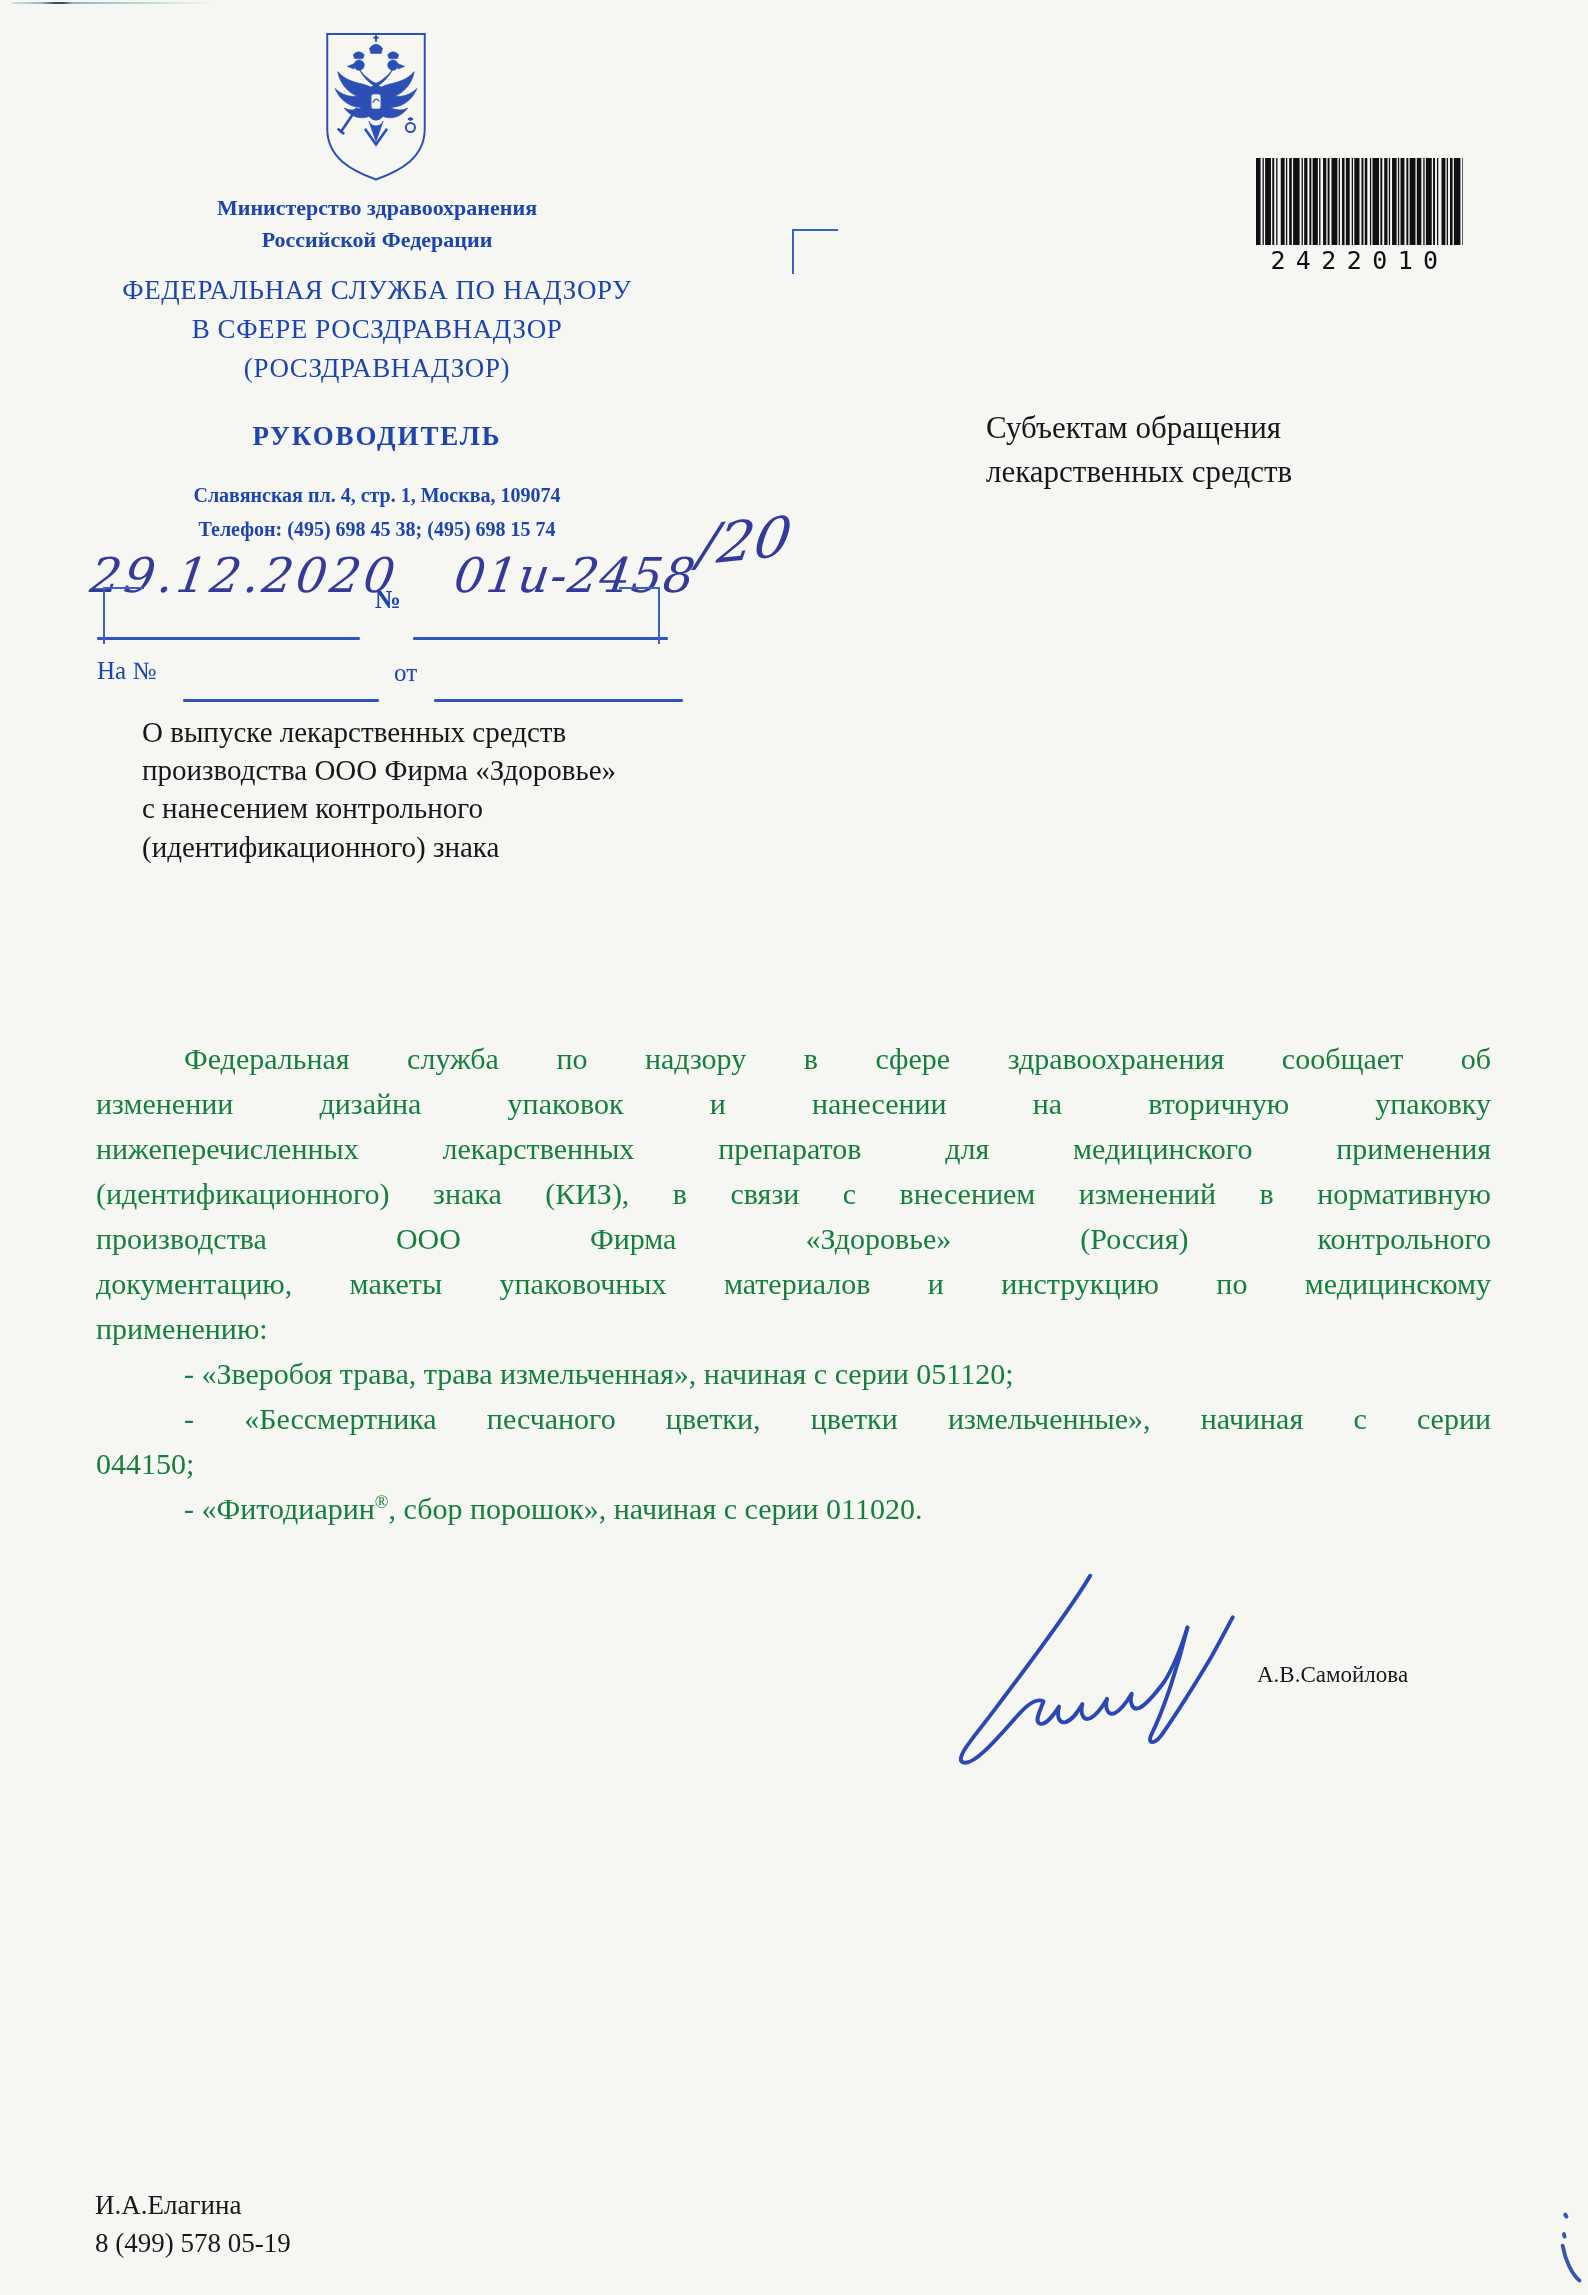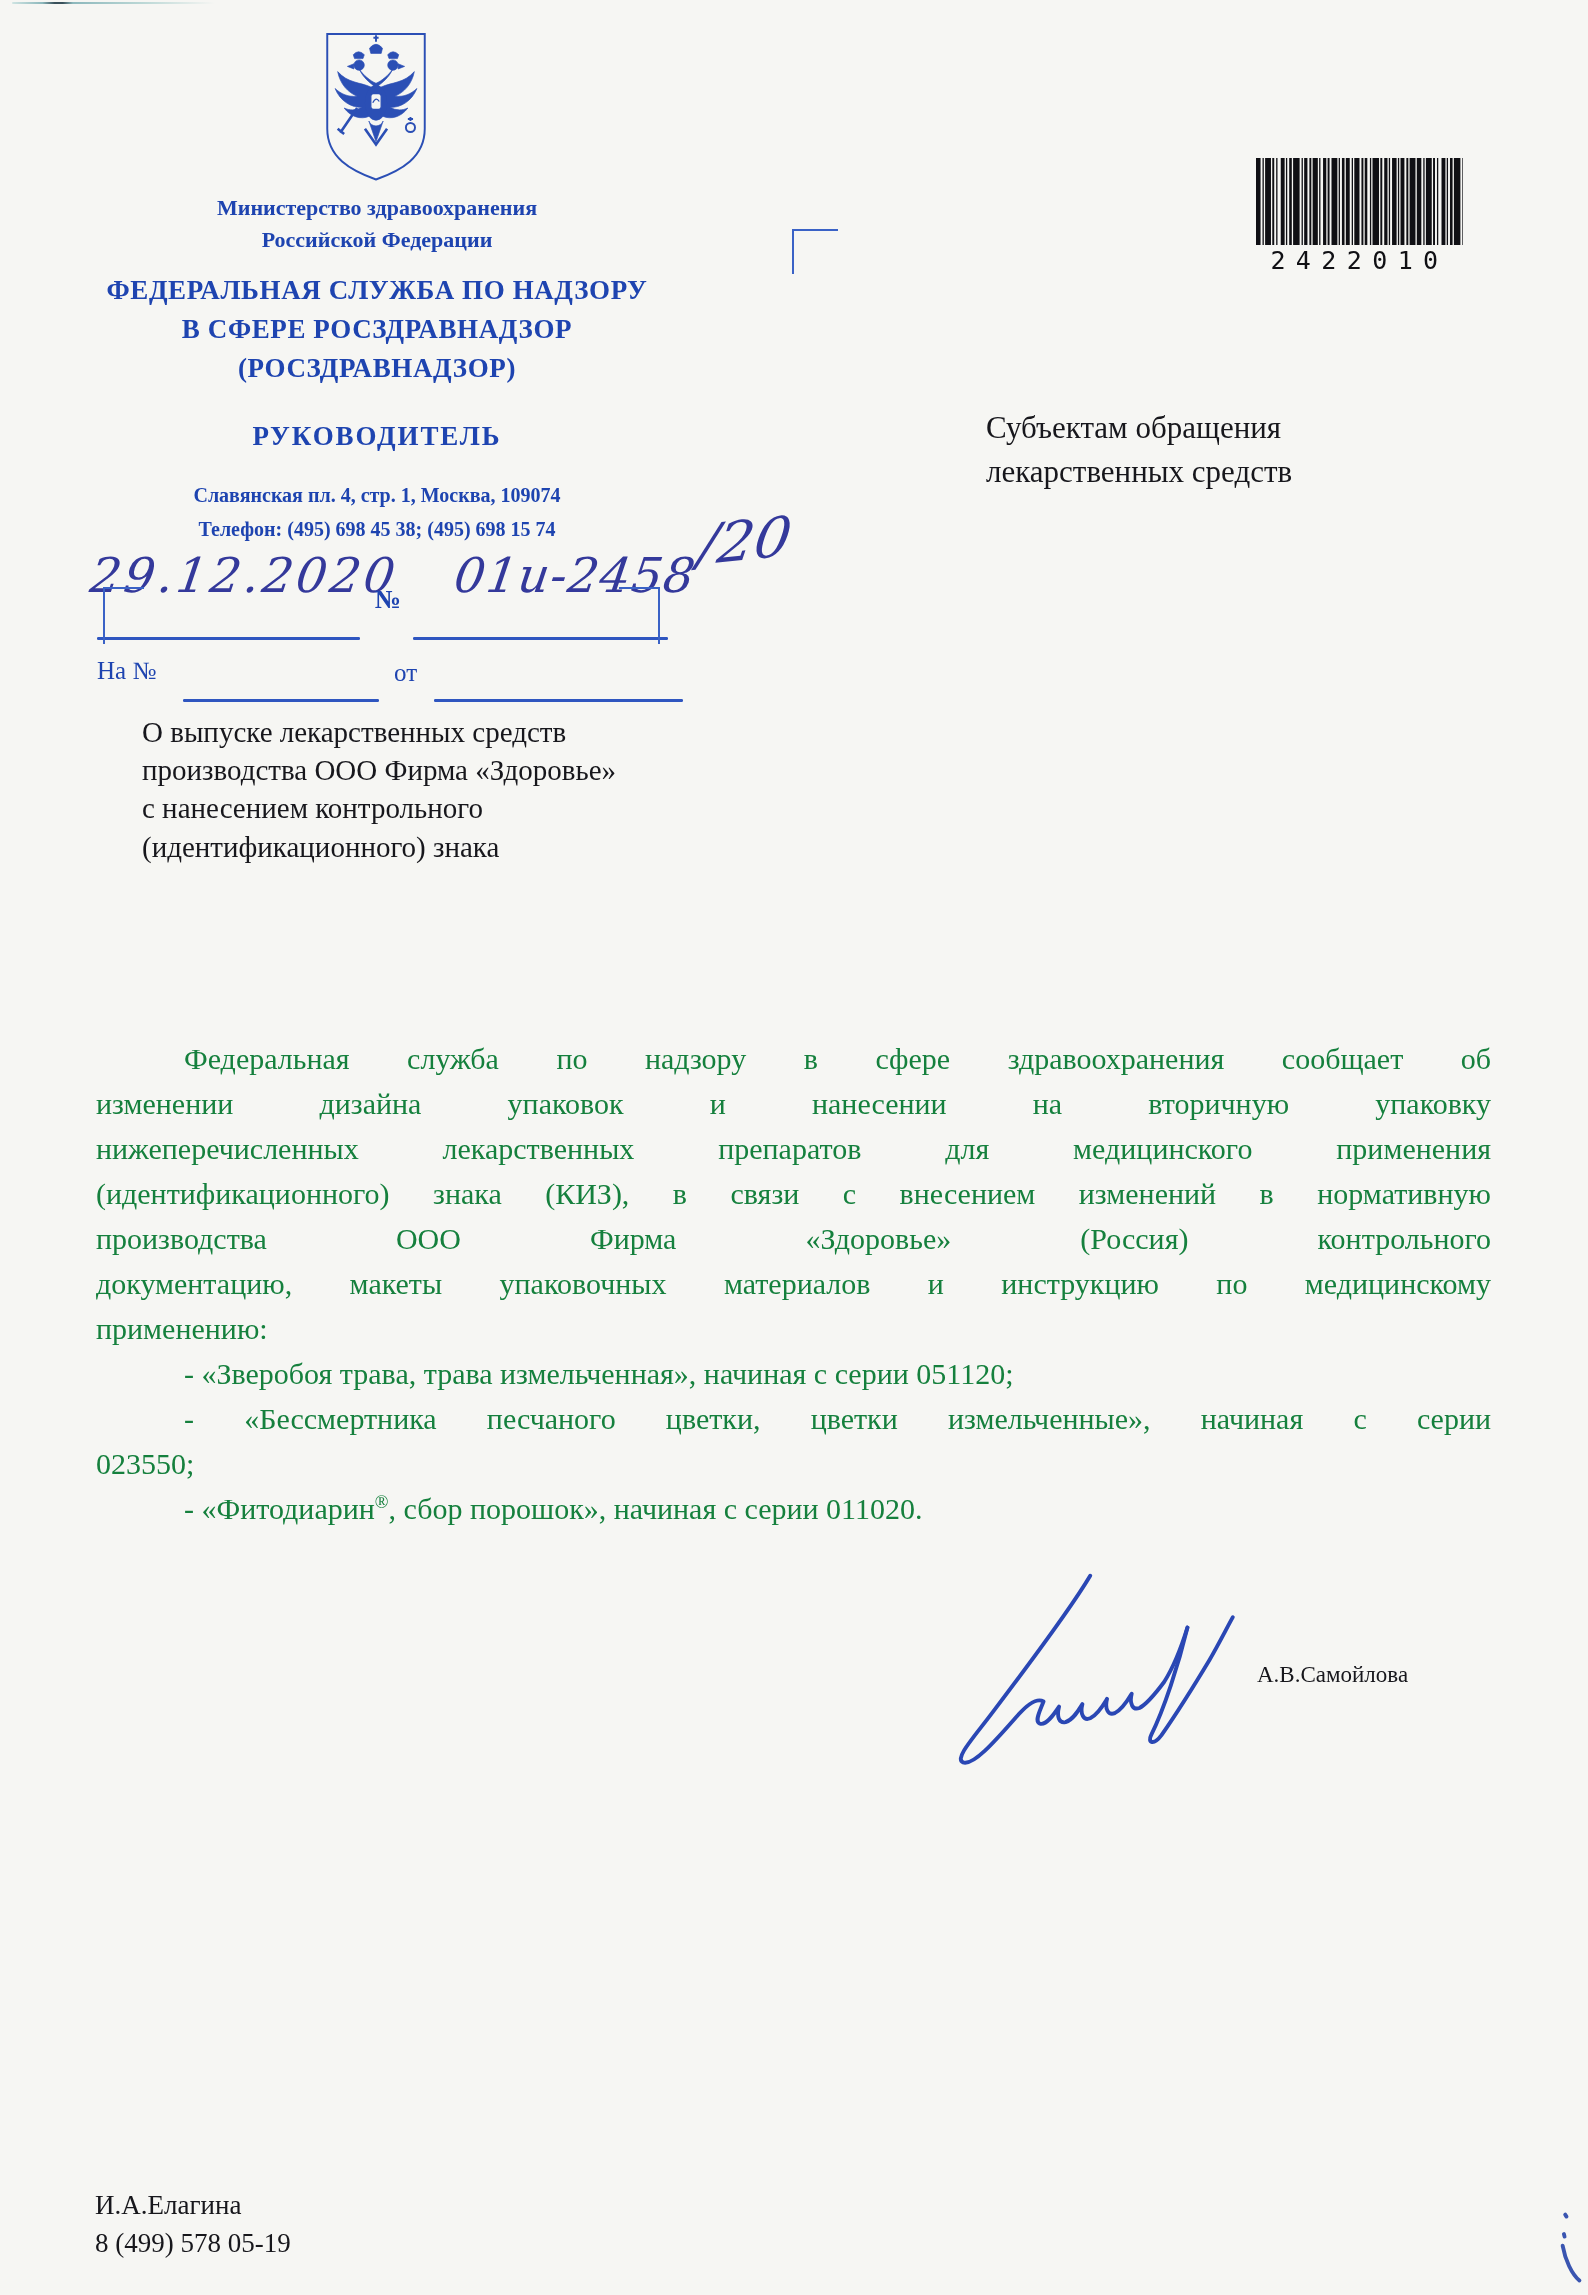--- a/index.html
+++ b/index.html
@@ -11,21 +11,21 @@
     overflow:hidden;
   }
   
   .scan-top-line{
     position:absolute;left:11.7px;top:1.9px;width:203px;height:2.6px;border-radius:1.3px;
     background:linear-gradient(90deg,#cfe4e2 0%,#8db8bc 15%,#39505a 21%,#39505a 25%,#8db8bc 30%,#bcd8d6 65%,rgba(188,216,214,0) 100%);
   }
   
   .lh-line{position:absolute;left:83px;width:588px;text-align:center;color:#1e44b0;}
   .ministry{font-size:22px;font-weight:bold;}
-  .service{font-size:27px;font-weight:bold;letter-spacing:0.6px;}
+  .service{font-size:27px;font-weight:normal;letter-spacing:0.6px;}
   .ruk{font-size:27px;font-weight:bold;letter-spacing:1.9px;}
   .addr{font-size:20px;font-weight:bold;}
   .emblem{position:absolute;left:322px;top:30px;width:108px;height:156px;}
   
   .hand{
     position:absolute;color:#34399b;font-style:italic;
     font-family:"DejaVu Serif","Liberation Serif",serif;
     transform:skewX(-8deg);
   }
   .hand-date{left:91px;top:547px;font-size:48px;letter-spacing:3.2px;}
@@ -149,21 +149,21 @@
   <div class="body-block">
     <div class="bl jl ind">Федеральная служба по надзору в сфере здравоохранения сообщает об</div>
     <div class="bl jl">изменении дизайна упаковок и нанесении на вторичную упаковку</div>
     <div class="bl jl">нижеперечисленных лекарственных препаратов для медицинского применения</div>
     <div class="bl jl">(идентификационного) знака (КИЗ), в связи с внесением изменений в нормативную</div>
     <div class="bl jl">производства ООО Фирма «Здоровье» (Россия) контрольного</div>
     <div class="bl jl">документацию, макеты упаковочных материалов и инструкцию по медицинскому</div>
     <div class="bl">применению:</div>
     <div class="bl pad">- «Зверобоя трава, трава измельченная», начиная с серии 051120;</div>
     <div class="bl jl pad">- «Бессмертника песчаного цветки, цветки измельченные», начиная с серии</div>
-    <div class="bl">023550;</div>
+    <div class="bl">044150;</div>
     <div class="bl pad"><span>- «Фитодиарин</span><sup>®</sup><span>, сбор порошок», начиная с серии 011020.</span></div>
   </div>
 
   <svg class="signature" viewBox="0 0 520 310">
     <g fill="none" stroke="#2a47b4" stroke-width="6" stroke-linecap="round" stroke-linejoin="round">
       <path d="M268 18
                C236 72 168 162 118 228
                C88 268 58 300 72 306
                C88 312 124 270 154 236
                C172 215 186 206 196 212

